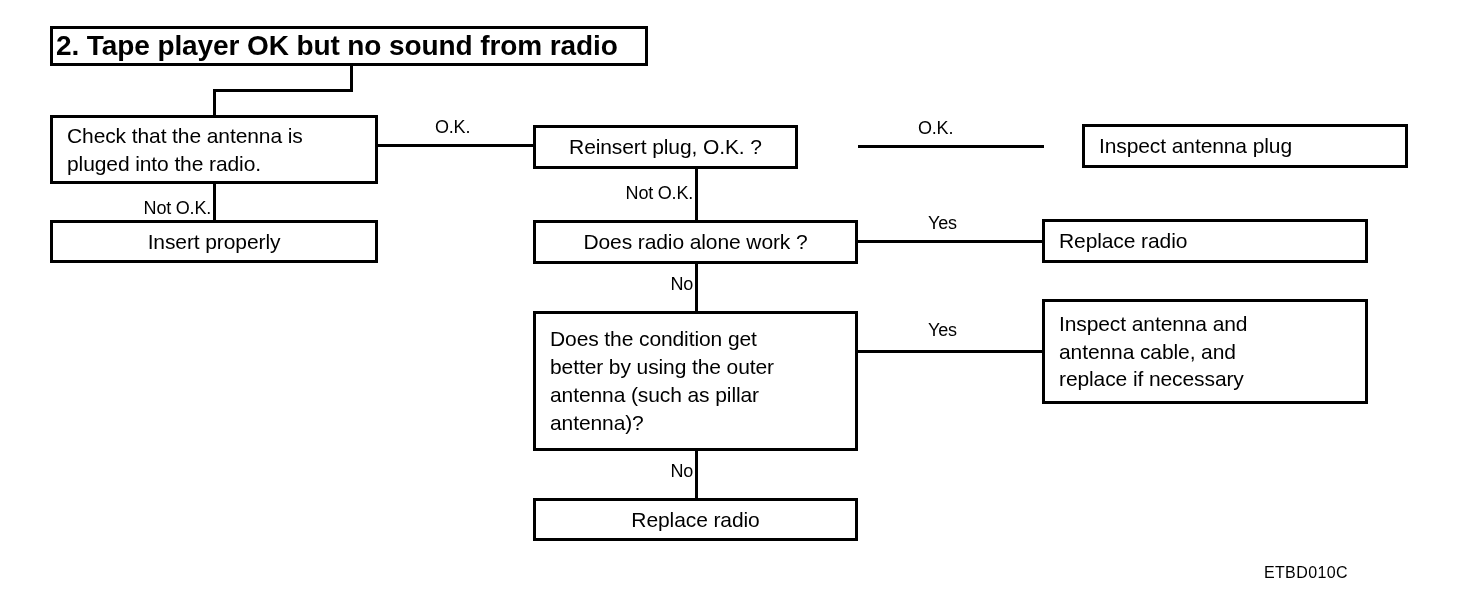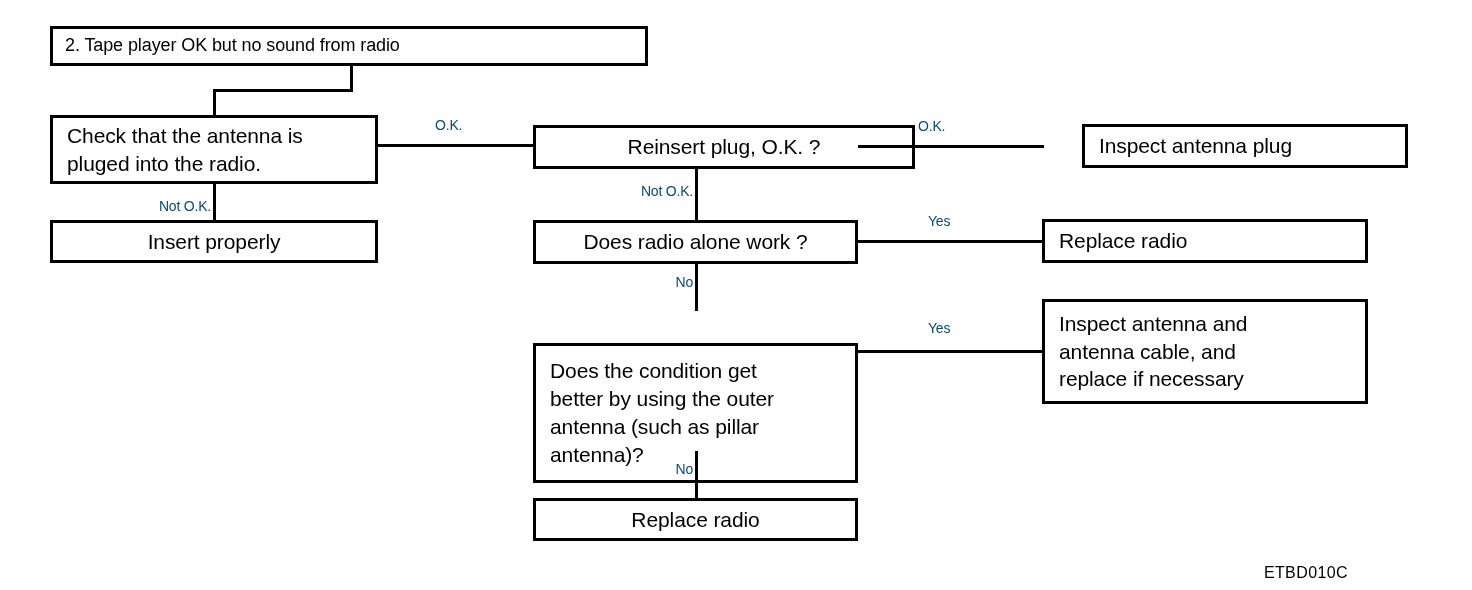--- a/index.html
+++ b/index.html
@@ -30,40 +30,40 @@
   }
   .box .txt {
     display: block;
     width: 100%;
     white-space: pre-line;
   }
   .box.center .txt { text-align: center; }
   .box.left { padding-left: 14px; }
   .box.left .txt { text-align: left; }
   .box.title {
-    font-weight: normal;
-    font-size: 18px;
-    padding-left: 12px;
+    font-weight: bold;
+    font-size: 28px;
+    padding-left: 3px;
     border-width: 3px;
   }
   .box.title .txt { text-align: left; }
 
   .line {
     position: absolute;
     background: #000000;
   }
   .hline { height: 3px; }
   .vline { width: 3px; }
 
   .edge-label {
     position: absolute;
-    font-size: 14px;
+    font-size: 18px;
     line-height: 1;
     letter-spacing: -0.2px;
-    color: #0c4a6e;
+    color: #000000;
     white-space: nowrap;
   }
   .edge-label.right-anchored { text-align: right; }
 
   .footer-code {
     position: absolute;
     font-family: "Liberation Sans", sans-serif;
     font-size: 16px;
     letter-spacing: 0.4px;
     color: #000000;
@@ -91,41 +91,41 @@
   <div class="line vline" style="left:213px; top:184px; width:3px; height:52px;"></div>
   <div class="edge-label right-anchored" style="left:93px; top:199px; width:118px;">Not O.K.</div>
 
   <div class="box center" style="left:50px; top:220px; width:328px; height:43px;">
     <span class="txt">Insert properly</span>
   </div>
 
   <div class="line hline" style="left:378px; top:144px; width:157px; height:3px;"></div>
   <div class="edge-label" style="left:435px; top:118px; width:80px;">O.K.</div>
 
-  <div class="box center" style="left:533px; top:125px; width:382px; height:44px;">
+  <div class="box center" style="left:533px; top:125px; width:265px; height:44px;">
     <span class="txt">Reinsert plug, O.K. ?</span>
   </div>
 
   <div class="line hline" style="left:858px; top:145px; width:186px; height:3px;"></div>
   <div class="edge-label" style="left:918px; top:119px; width:80px;">O.K.</div>
 
   <div class="line vline" style="left:695px; top:169px; width:3px; height:51px;"></div>
   <div class="edge-label right-anchored" style="left:575px; top:184px; width:118px;">Not O.K.</div>
 
   <div class="box center" style="left:533px; top:220px; width:325px; height:44px;">
     <span class="txt">Does radio alone work ?</span>
   </div>
 
   <div class="line hline" style="left:858px; top:240px; width:186px; height:3px;"></div>
   <div class="edge-label" style="left:928px; top:214px; width:80px;">Yes</div>
 
   <div class="line vline" style="left:695px; top:264px; width:3px; height:47px;"></div>
   <div class="edge-label right-anchored" style="left:613px; top:275px; width:80px;">No</div>
 
-  <div class="box left" style="left:533px; top:311px; width:325px; height:140px;margin-top:32px;">
+  <div class="box left" style="left:533px; top:311px; width:325px; height:140px;">
     <span class="txt">Does the condition get
 better by using the outer
 antenna (such as pillar
 antenna)?</span>
   </div>
 
   <div class="line hline" style="left:858px; top:350px; width:186px; height:3px;"></div>
   <div class="edge-label" style="left:928px; top:321px; width:80px;">Yes</div>
 
   <div class="line vline" style="left:695px; top:451px; width:3px; height:47px;"></div>

